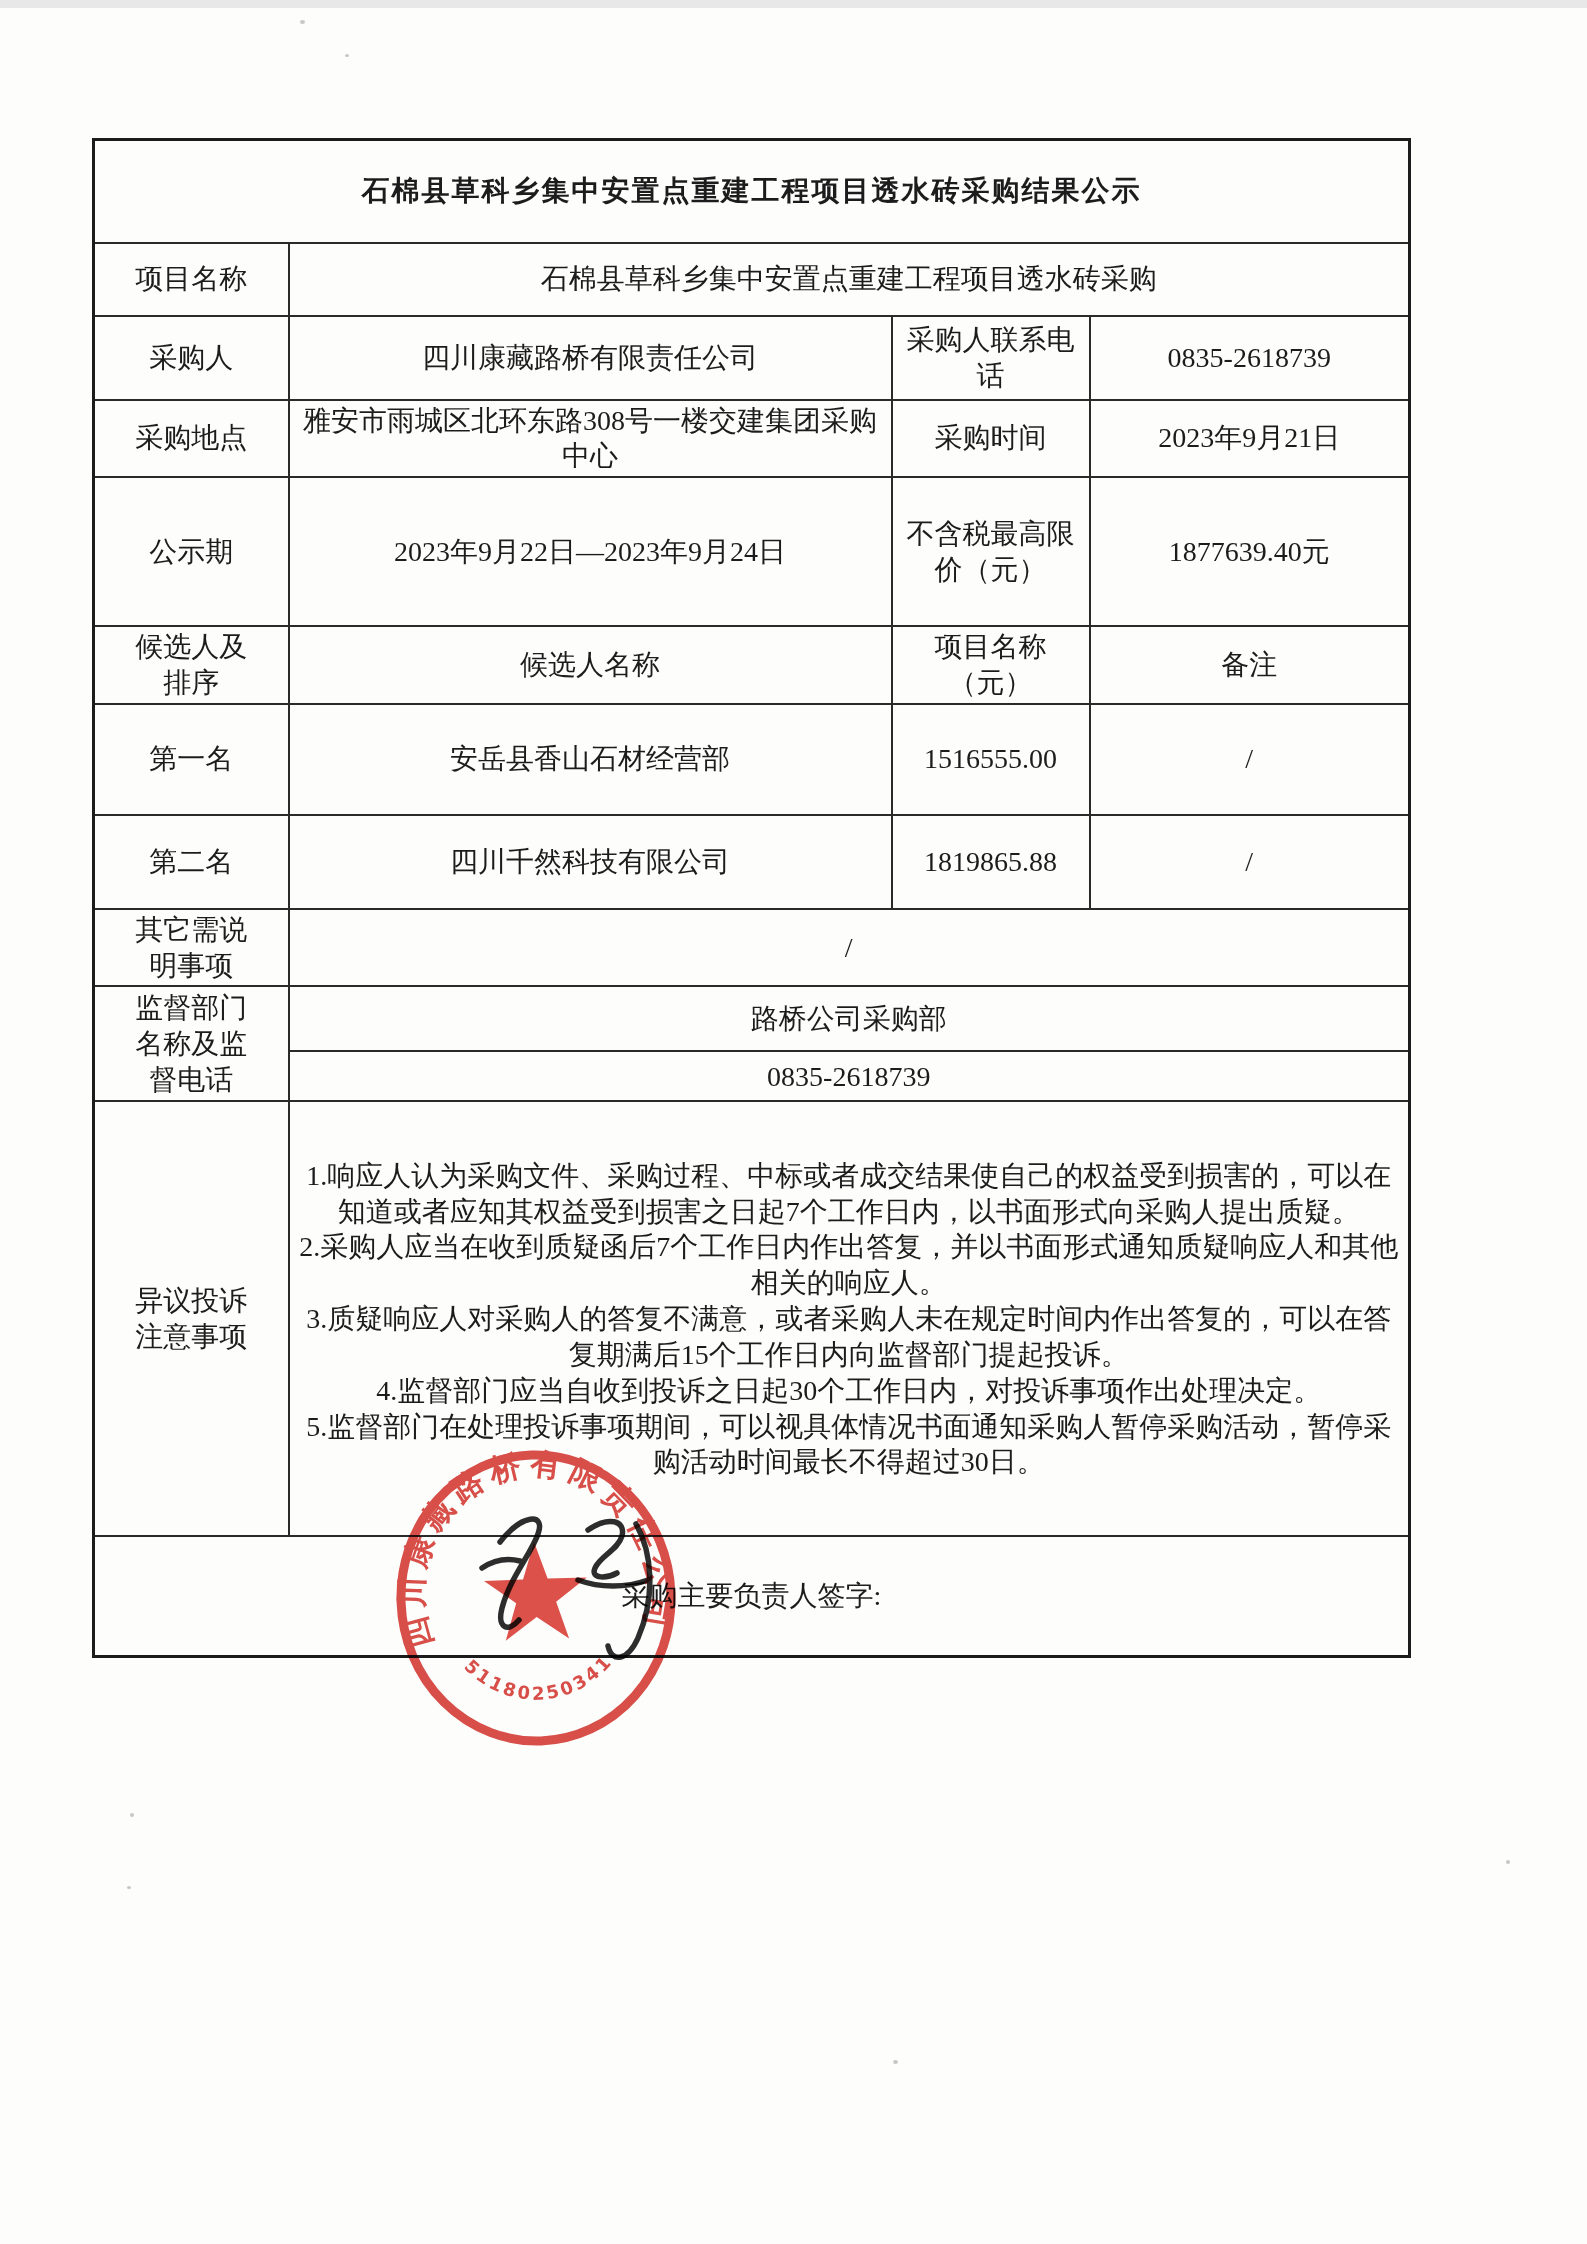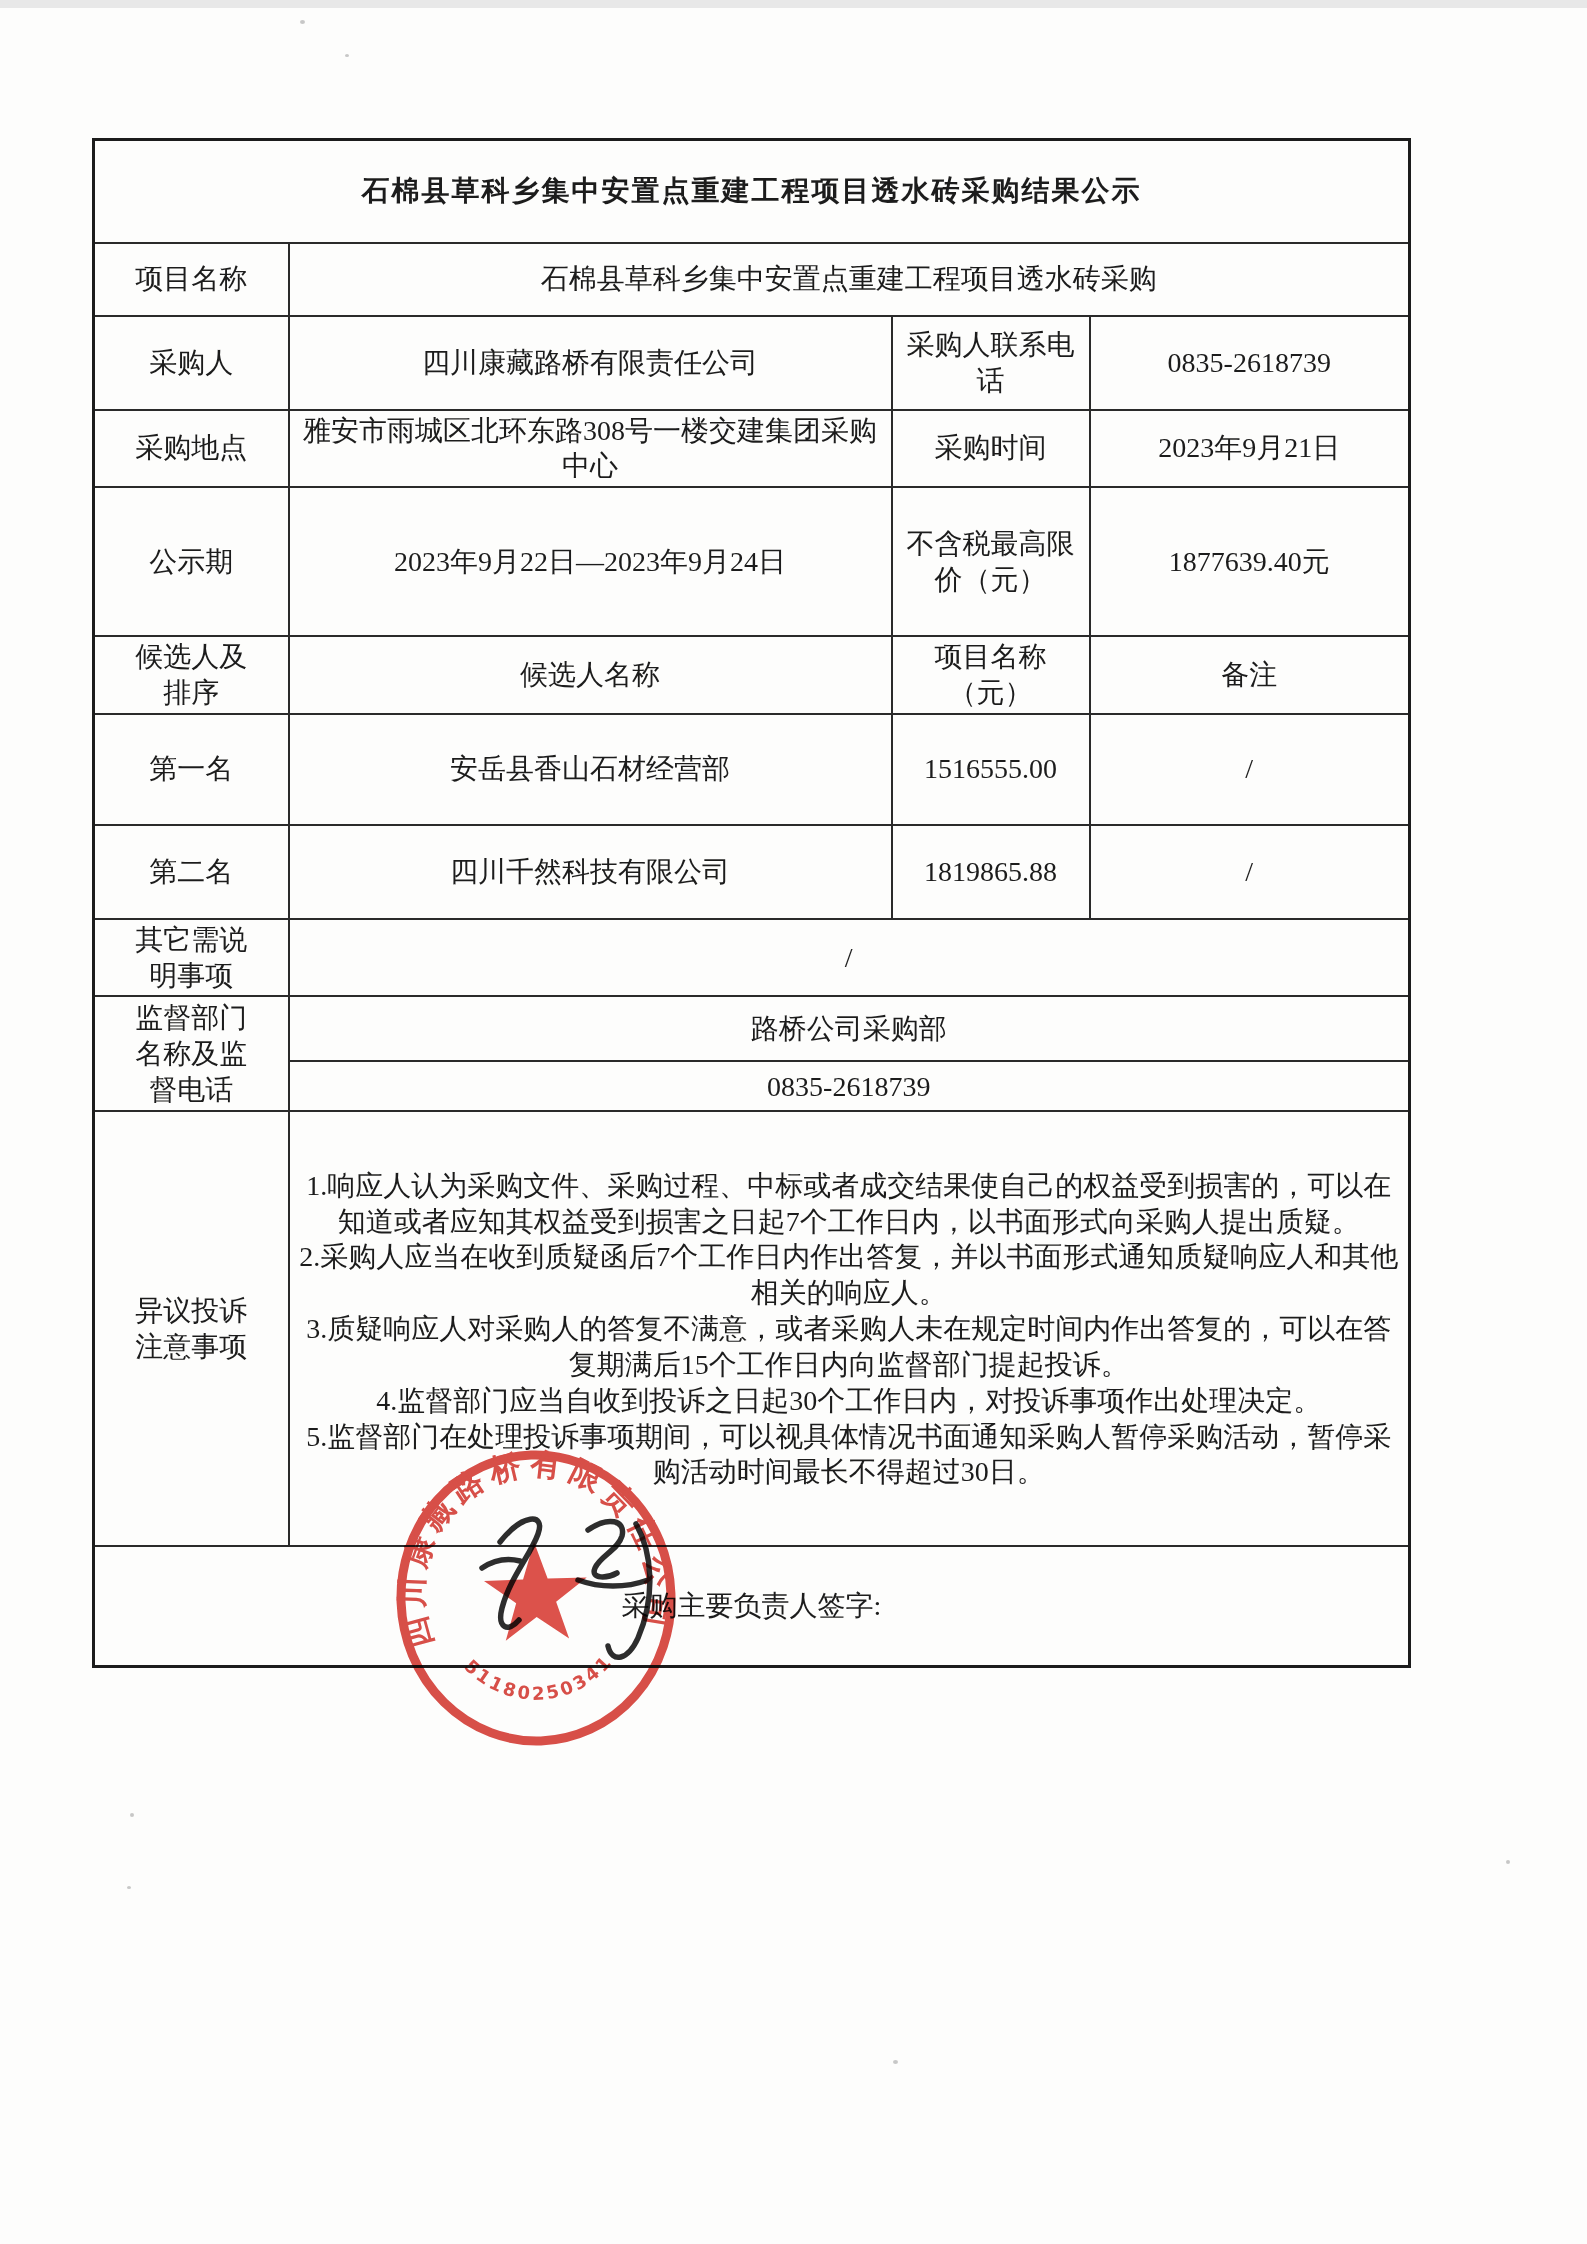--- a/index.html
+++ b/index.html
@@ -95,21 +95,21 @@
     <tbody>
         <tr style="height:103px">
       <td colspan="4" class="title-cell">石棉县草科乡集中安置点重建工程项目透水砖采购结果公示</td>
     </tr>
 
     <tr style="height:73px">
       <td>项目名称</td>
       <td colspan="3">石棉县草科乡集中安置点重建工程项目透水砖采购</td>
     </tr>
 
-    <tr style="height:94px">
+    <tr style="height:84px">
       <td>采购人</td>
       <td>四川康藏路桥有限责任公司</td>
       <td class="pre">采购人联系电
 话</td>
       <td>0835-2618739</td>
     </tr>
 
     <tr style="height:66px">
       <td>采购地点</td>
       <td class="left">雅安市雨城区北环东路308号一楼交建集团采购中心</td>

